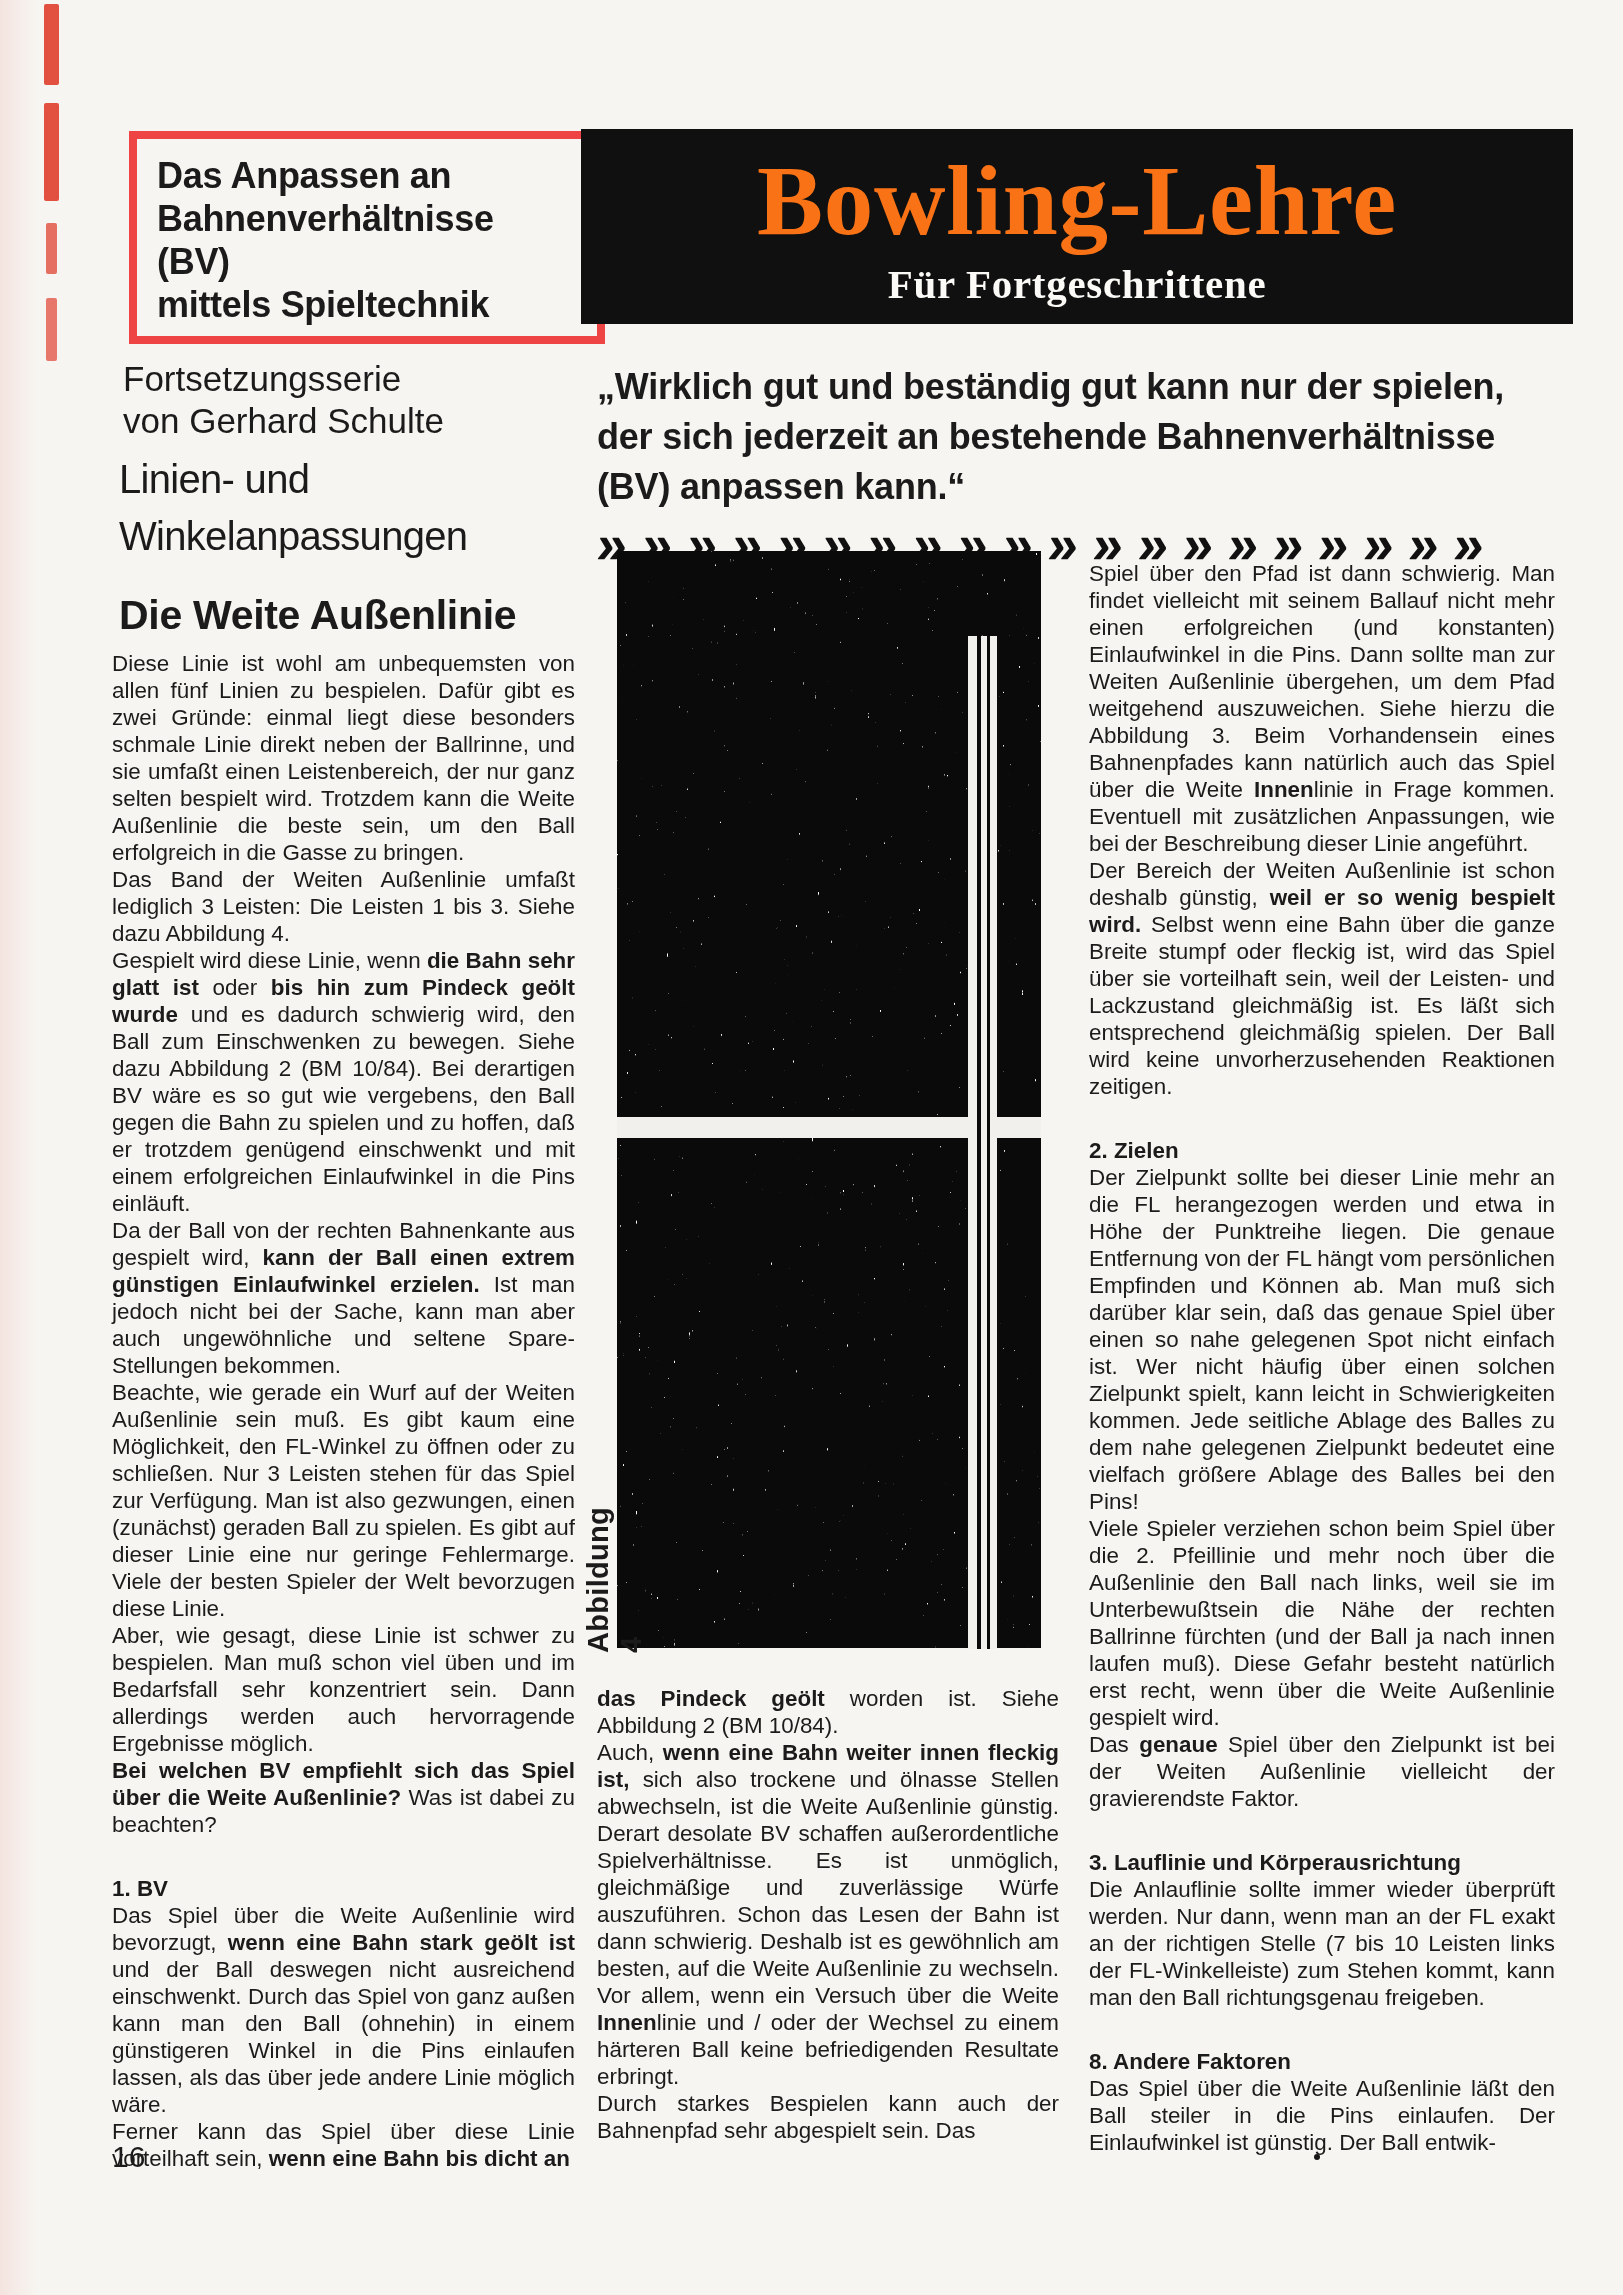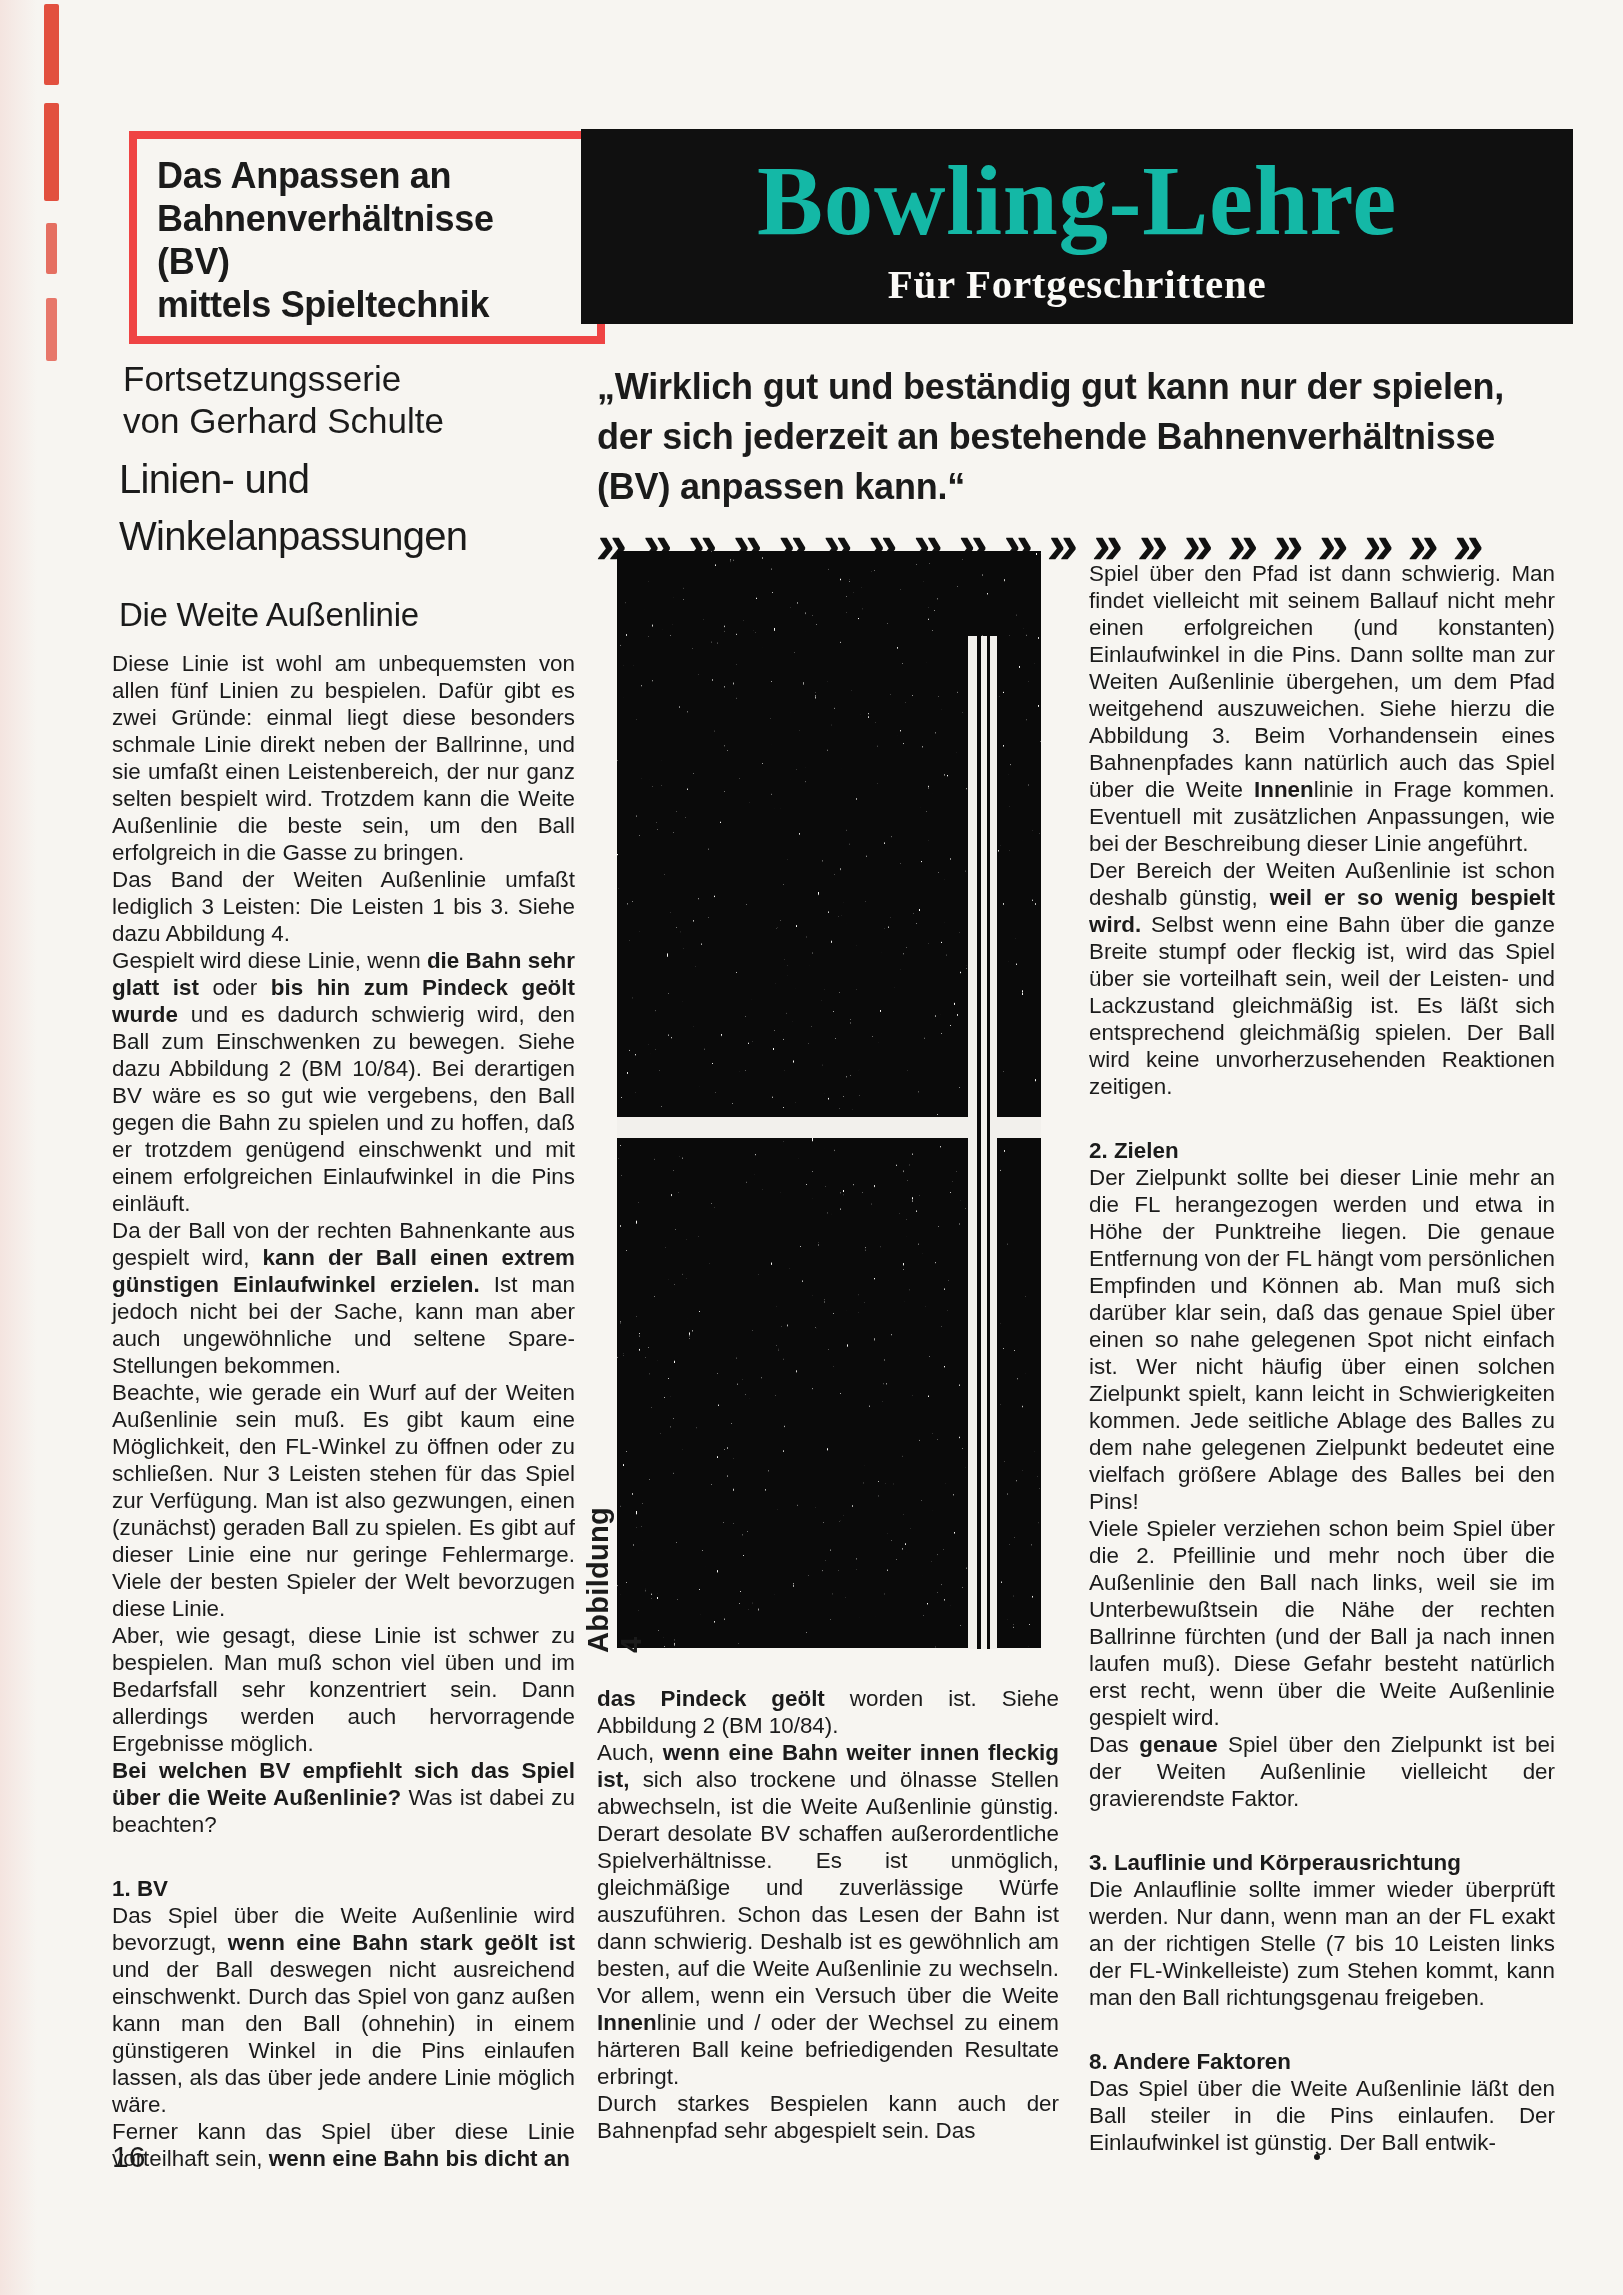--- a/index.html
+++ b/index.html
@@ -9,27 +9,27 @@
     font-family:"Liberation Sans", sans-serif;color:#1b1b1b;
   }
   .edge-tint{position:absolute;left:0;top:0;width:37px;height:2295px;
     background:linear-gradient(to right, rgba(238,196,190,0.35), rgba(238,196,190,0));}
   .redmark{position:absolute;background:#df4130;opacity:.92;border-radius:2px;}
   .hbox{position:absolute;left:129px;top:131px;width:440px;height:182px;
     border:8px solid #ef4444;padding:14.5px 0 0 20px;background:transparent;}
   .hbox div{font-weight:bold;font-size:36px;line-height:43px;letter-spacing:-0.3px;}
   .banner{position:absolute;left:581px;top:129px;width:992px;height:195px;background:#101010;
     display:flex;flex-direction:column;align-items:center;justify-content:center;}
-  .banner .t{font-family:"Liberation Serif", serif;font-weight:bold;color:#14b8a6;
+  .banner .t{font-family:"Liberation Serif", serif;font-weight:bold;color:#f97316;
     font-size:99px;line-height:99px;letter-spacing:0.7px;margin-top:4px;}
   .banner .s{font-family:"Liberation Serif", serif;font-weight:bold;color:#fbfaf7;
     font-size:41px;line-height:44px;margin-top:12px;letter-spacing:0.7px;}
   .series{position:absolute;left:123px;top:358px;font-weight:normal;font-size:35px;line-height:42px;}
   .atitle{position:absolute;left:119px;top:451px;font-weight:normal;font-size:40px;line-height:57px;letter-spacing:-0.7px;}
-  .stitle{position:absolute;left:119px;top:593px;font-weight:normal;font-size:33px;line-height:44px;letter-spacing:-0.3px;}
+  .stitle{position:absolute;left:119px;top:593px;font-weight:bold;font-size:41px;line-height:44px;letter-spacing:-0.3px;}
   .quote{position:absolute;left:597px;top:362px;width:990px;font-weight:bold;
     font-size:36px;line-height:50px;letter-spacing:-0.2px;}
   .arrows{position:absolute;left:597px;top:514px;width:997px;height:61px;
     font-size:55px;font-weight:bold;letter-spacing:14.5px;color:#111;
     transform:skewX(-6deg);white-space:nowrap;line-height:61px;}
   .col{position:absolute;font-size:22.4px;line-height:27px;}
   .col .para{text-align:justify;hyphens:auto;-webkit-hyphens:auto;}
   .col .b{font-weight:bold;}
   .col .head{font-weight:bold;}
   .col .gap{height:37px;}

